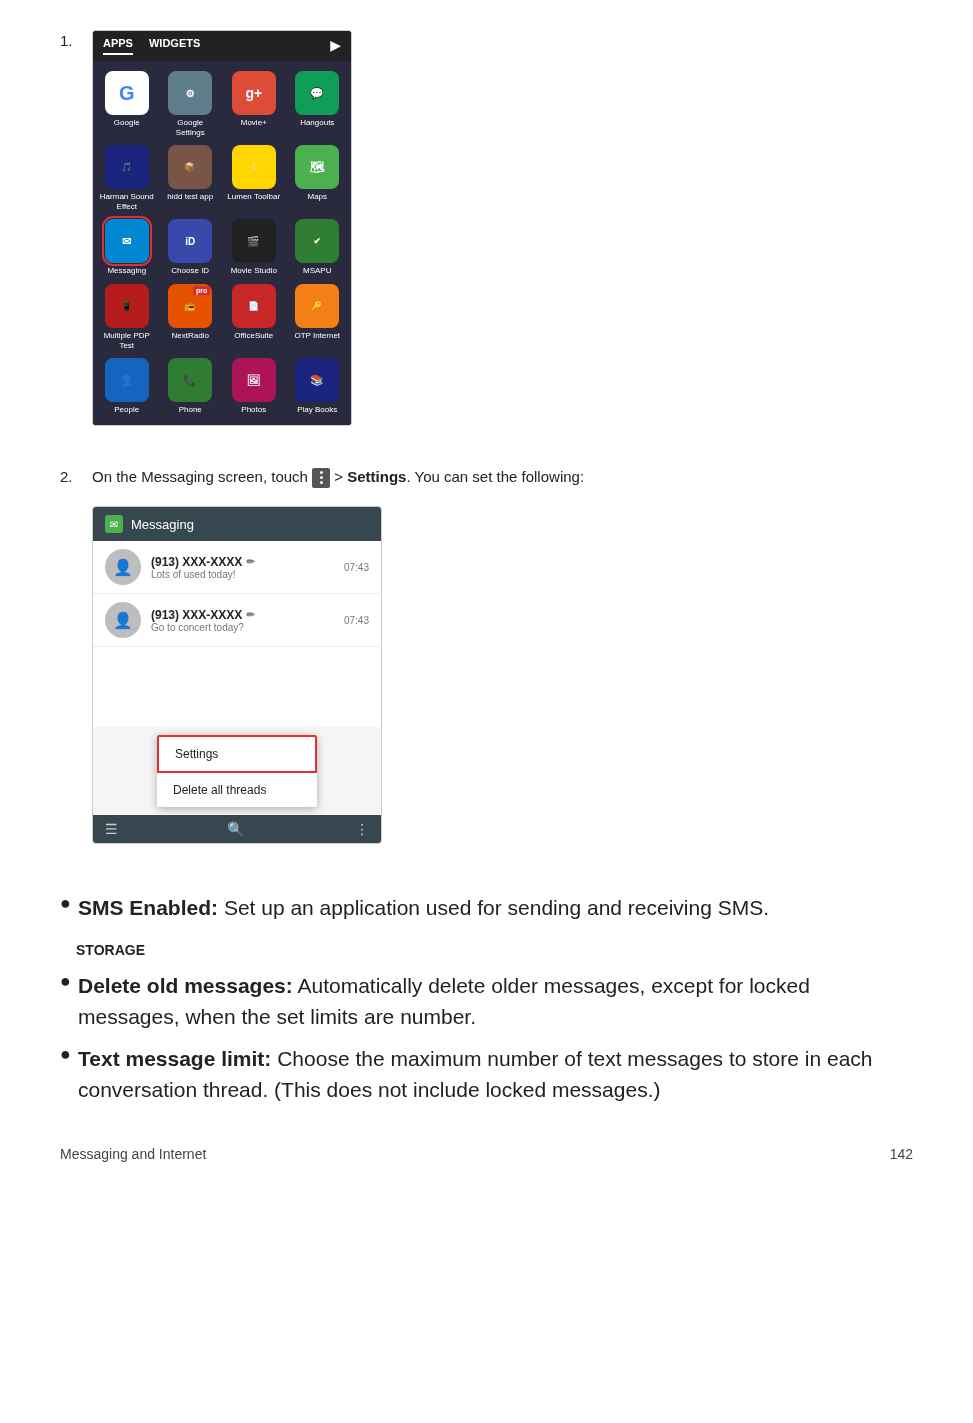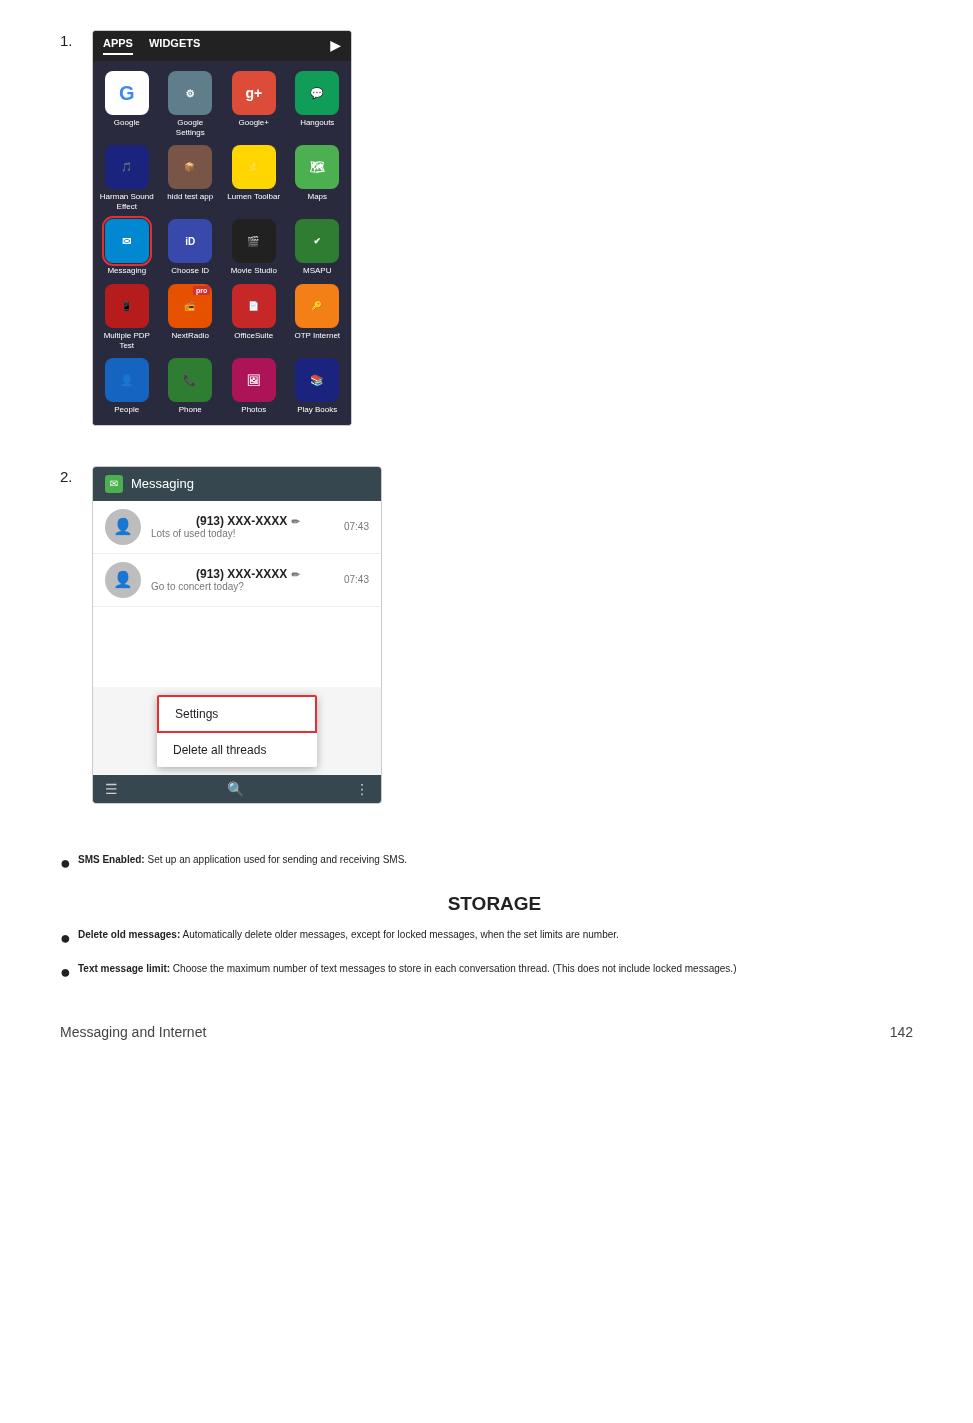--- a/index.html
+++ b/index.html
@@ -187,21 +187,20 @@
     .msg-details {
       flex: 1;
     }
     .msg-number {
       font-size: 12px;
       font-weight: bold;
       color: #222;
       display: flex;
       align-items: center;
       gap: 4px;
-      margin-left: 45px;
     }
     .msg-number-icon {
       font-size: 10px;
       color: #777;
     }
     .msg-preview {
       font-size: 10px;
       color: #777;
     }
     .msg-time {
@@ -251,30 +250,29 @@
       align-items: flex-start;
       margin-bottom: 10px;
     }
     .bullet-dot {
       min-width: 18px;
       font-size: 18px;
       line-height: 1.3;
       color: #222;
     }
     .bullet-text {
-      font-size: 10px;
+      font-size: 21px;
       line-height: 1.5;
       color: #222;
     }
     .bullet-text b { font-weight: bold; }
     .section-heading {
-      font-size: 19px;
+      font-size: 14px;
       font-weight: bold;
       margin: 18px 0 12px 16px;
-      text-align: center;
     }
     .page-footer {
       display: flex;
       justify-content: space-between;
       align-items: center;
       margin-top: 40px;
       font-size: 14px;
       color: #444;
     }
     .radio-pro-badge {
@@ -312,21 +310,21 @@
         <div class="app-item">
           <div class="app-icon icon-google-settings">
             <span style="font-size:10px;color:#fff;">⚙</span>
           </div>
           <div class="app-label">Google Settings</div>
         </div>
         <div class="app-item">
           <div class="app-icon icon-googleplus">
             <span style="font-size:14px;color:#fff;font-weight:bold;">g+</span>
           </div>
-          <div class="app-label">Google+</div>
+          <div class="app-label">Movie+</div>
         </div>
         <div class="app-item">
           <div class="app-icon icon-hangouts">
             <span style="font-size:11px;color:#fff;">💬</span>
           </div>
           <div class="app-label">Hangouts</div>
         </div>
 
         <div class="app-item">
           <div class="app-icon icon-harman">
@@ -429,20 +427,30 @@
           <div class="app-label">Play Books</div>
         </div>
       </div>
     </div>
   </div>
 </div>
 
 <div class="step">
   <div class="step-number">2.</div>
   <div class="step-content">
+    <div class="step-text">
+      <span>On the Messaging screen, touch</span>
+      
+      <span style="display:inline-flex;flex-direction:column;align-items:center;justify-content:center;gap:2px;width:18px;height:20px;vertical-align:middle;background:#555;border-radius:2px;padding:2px;">
+        <span style="width:3px;height:3px;background:#fff;border-radius:50%;display:block;"></span>
+        <span style="width:3px;height:3px;background:#fff;border-radius:50%;display:block;"></span>
+        <span style="width:3px;height:3px;background:#fff;border-radius:50%;display:block;"></span>
+      </span>
+      <span> &gt; </span><b>Settings</b><span>. You can set the following:</span>
+    </div>
 
     <div class="msg-screenshot">
       <div class="msg-header">
         <div class="msg-header-icon">✉</div>
         <span>Messaging</span>
       </div>
       <div class="msg-list">
         <div class="msg-item">
           <div class="msg-avatar">👤</div>
           <div class="msg-details">

